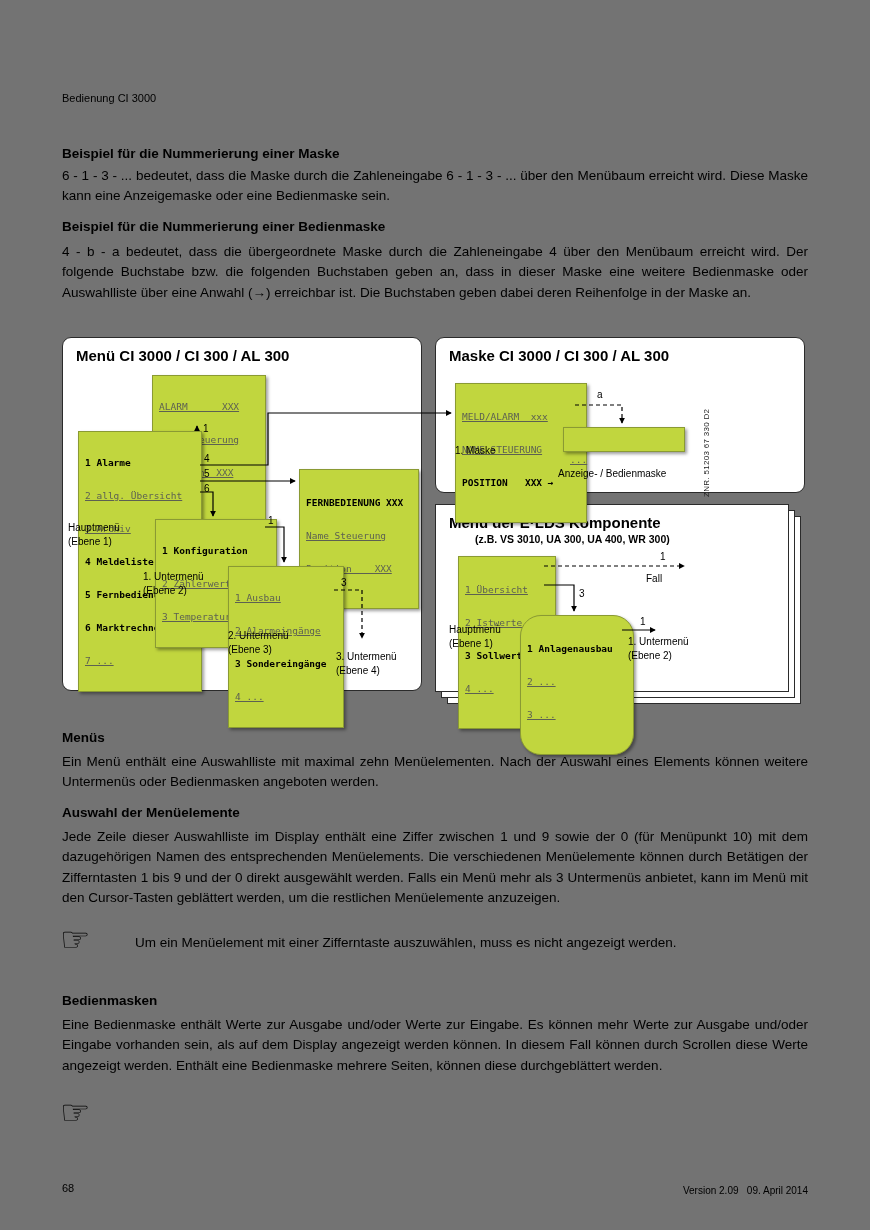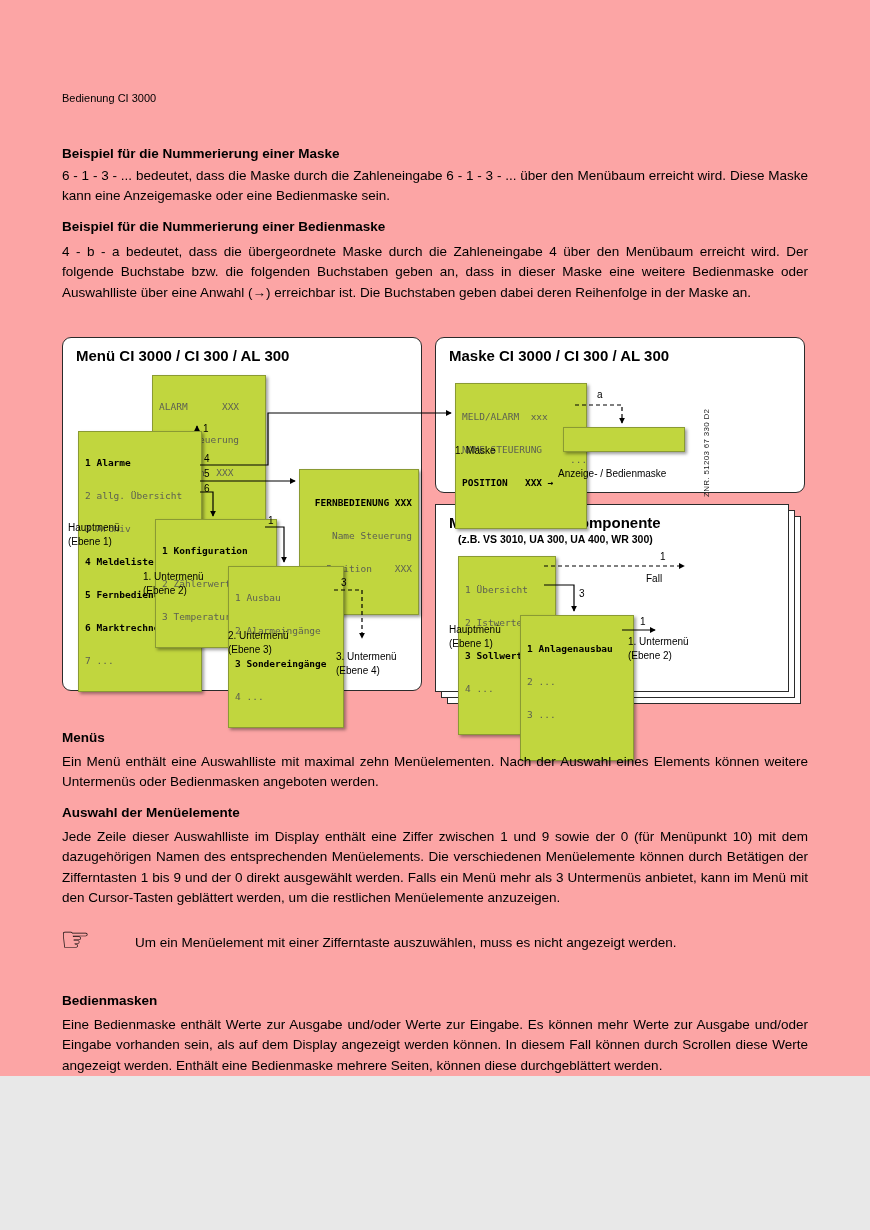--- a/index.html
+++ b/index.html
@@ -1,17 +1,17 @@
 <!DOCTYPE html>
 <html><head>
 <meta charset="utf-8">
 <style>
   html,body{margin:0;padding:0;background:#e8e8e8;}
   .page{
-    position:relative;width:870px;height:1076px;background:#fca5a5;
+    position:relative;width:870px;height:1230px;background:#737373;
     font-family:"Liberation Sans",sans-serif;color:#000;overflow:hidden;
   }
   .hdr{position:absolute;left:62px;top:92px;font-size:11px;}
   .head{position:absolute;left:62px;font-size:13.5px;font-weight:bold;}
   .para{position:absolute;left:62px;width:746px;font-size:13.5px;line-height:20.3px;text-align:justify;}
   .notetext{position:absolute;left:135px;width:668px;font-size:13.5px;line-height:20.3px;}
   .hand{position:absolute;left:60px;font-size:34px;line-height:34px;}
   .footer-page{position:absolute;left:62px;top:1182px;font-size:11px;}
   .footer-ver{position:absolute;right:62px;top:1185px;font-size:10px;white-space:pre;}
 
@@ -23,22 +23,22 @@
   .dg-sub{position:absolute;font-size:10.5px;font-weight:bold;white-space:nowrap;}
   .lbl{position:absolute;font-size:10px;line-height:13.5px;white-space:pre-line;}
   .num{position:absolute;font-size:10px;}
   .scr{
     position:absolute;background:#c1d63e;border:1px solid #8a9a33;
     box-shadow:2px 2px 3px rgba(0,0,0,0.38);
     font-family:"DejaVu Sans Mono",monospace;font-size:9.5px;line-height:11px;
     padding:3px 6px;white-space:pre;color:#565b48;
   }
   .scr .b{font-weight:bold;color:#000;}
-  .scr .d{color:#5d6152;}
-  .scr.tall{padding-top:5px;padding-bottom:18px;}
+  .scr .d{color:#5d6152;text-decoration:underline;}
+  .scr.tall{padding-top:5px;padding-bottom:12px;}
   .scr.dots{height:16px;padding-top:4px;}
   .znr{
     position:absolute;left:702px;top:48px;height:116px;font-size:8px;color:#222;
     writing-mode:vertical-rl;transform:rotate(180deg);letter-spacing:0.3px;white-space:nowrap;
   }
   .arrows{position:absolute;left:0;top:0;width:870px;height:372px;pointer-events:none;}
 </style>
 </head>
 <body>
 
@@ -57,40 +57,40 @@
     <div class="obox" style="left:62px;top:4px;width:358px;height:352px;"></div>
     <div class="obox" style="left:435px;top:4px;width:368px;height:154px;"></div>
 
     <div class="pg" style="left:447px;top:183px;width:352px;height:186px;"></div>
     <div class="pg" style="left:441px;top:177px;width:352px;height:186px;"></div>
     <div class="pg" style="left:435px;top:171px;width:352px;height:186px;"></div>
 
     <div class="dg-title" style="left:76px;top:14px;">Menü CI 3000 / CI 300 / AL 300</div>
     <div class="dg-title" style="left:449px;top:14px;">Maske CI 3000 / CI 300 / AL 300</div>
     <div class="dg-title" style="left:449px;top:181px;">Menü der E·LDS Komponente</div>
-    <div class="dg-sub" style="left:432px;top:200px;padding-left:26px;">(z.B. VS 3010, UA 300, UA 400, WR 300)</div>
+    <div class="dg-sub" style="left:449px;top:200px;padding-left:26px;">(z.B. VS 3010, UA 300, UA 400, WR 300)</div>
 
     <div class="scr" style="left:152px;top:42px;width:100px;">
       <div class="ln d">ALARM      XXX</div>
       <div class="ln d">Name Steuerung</div>
       <div class="ln d">Position  XXX</div>
       <div class="ln d">...</div>
     </div>
 
     <div class="scr" style="left:78px;top:98px;width:110px;">
       <div class="ln b">1 Alarme</div>
       <div class="ln d">2 allg. Übersicht</div>
       <div class="ln d">3 Archiv</div>
       <div class="ln b">4 Meldeliste</div>
       <div class="ln b">5 Fernbedienung</div>
       <div class="ln b">6 Marktrechner</div>
       <div class="ln d">7 ...</div>
     </div>
 
-    <div class="scr tall" style="left:299px;top:136px;width:106px;text-align:right;">
+    <div class="scr tall" style="left:299px;top:136px;width:106px;">
       <div class="ln b">FERNBEDIENUNG XXX</div>
       <div class="ln d">Name Steuerung</div>
       <div class="ln d">Position    XXX</div>
     </div>
 
     <div class="scr" style="left:155px;top:186px;width:108px;">
       <div class="ln b">1 Konfiguration</div>
       <div class="ln d">2 Zählerwerte</div>
       <div class="ln d">3 Temperatur-Arch.</div>
     </div>
@@ -112,21 +112,21 @@
       <div class="ln d">...</div>
     </div>
 
     <div class="scr tall" style="left:458px;top:223px;width:84px;">
       <div class="ln d">1 Übersicht</div>
       <div class="ln d">2 Istwerte</div>
       <div class="ln b">3 Sollwerte</div>
       <div class="ln d">4 ...</div>
     </div>
 
-    <div class="scr tall" style="left:520px;top:282px;width:100px;">
+    <div class="scr tall" style="left:520px;top:282px;width:100px;border-radius:21px;">
       <div class="ln b">1 Anlagenausbau</div>
       <div class="ln d">2 ...</div>
       <div class="ln d">3 ...</div>
     </div>
 
     <div class="lbl" style="left:68px;top:188px;">Hauptmenü
 (Ebene 1)</div>
     <div class="lbl" style="left:143px;top:237px;">1. Untermenü
 (Ebene 2)</div>
     <div class="lbl" style="left:228px;top:296px;">2. Untermenü

